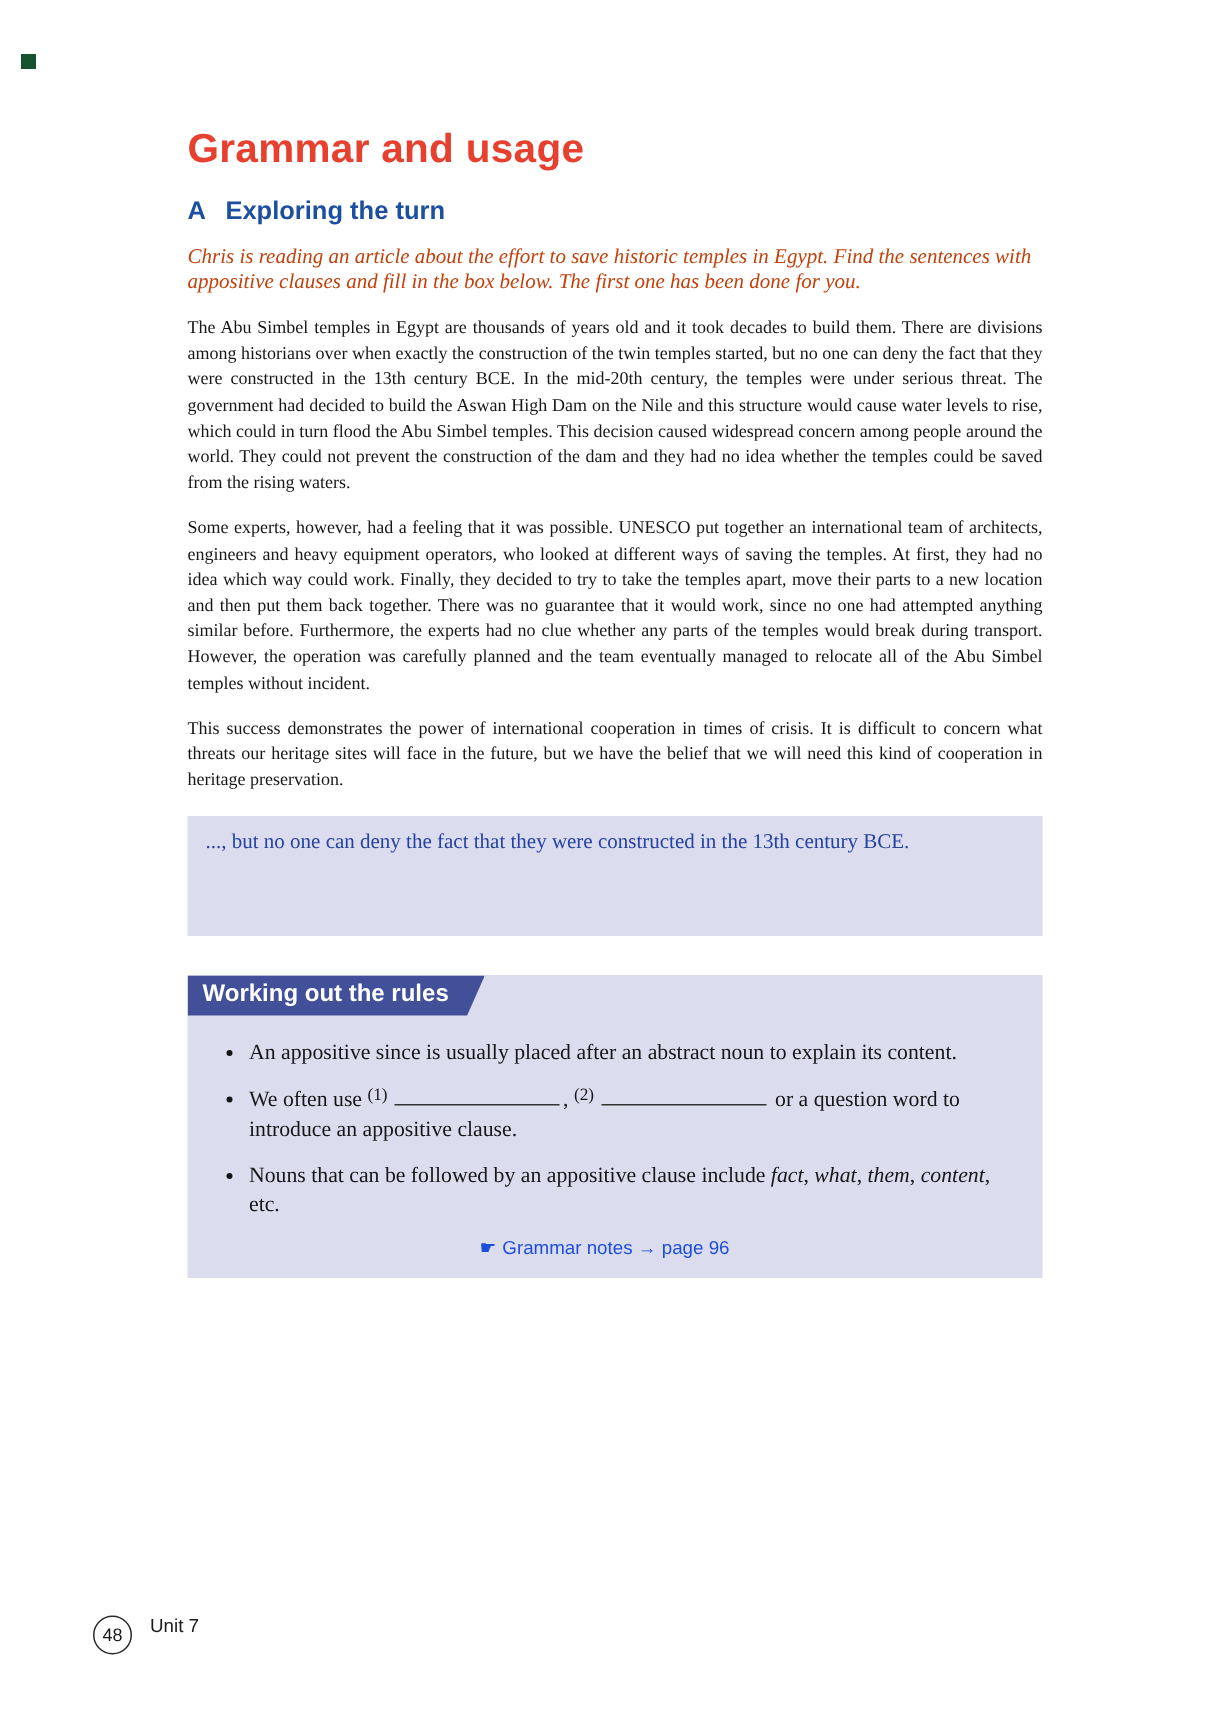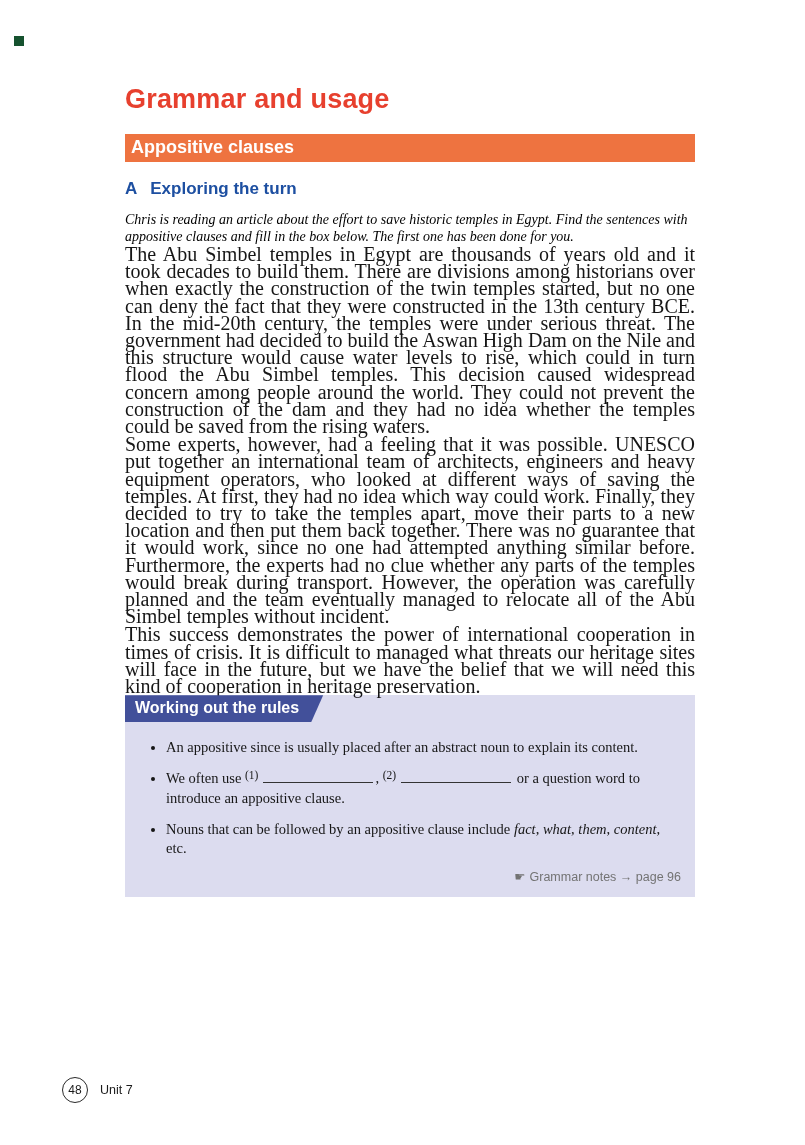--- a/index.html
+++ b/index.html
@@ -33,37 +33,38 @@
   .section-head {
     margin-top:17px;
     font-family:"Liberation Sans", sans-serif;
     font-weight:bold; font-size:17px; line-height:20px;
     color:#1d4fa1;
     display:flex; gap:13px; align-items:baseline;
   }
   .instructions {
     margin-top:13px;
     font-style:italic; font-size:14px; line-height:16.5px;
-    color:#000000;
+    color:#c2410c;
   }
   .para {
-    margin-top:1px;
-    font-size:20px; line-height:17.2px;
+    margin-top:13px;
+    font-size:12px; line-height:17.2px;
     text-align:justify;
     color:#161616;
   }
   .answer-box {
     margin-top:16px;
     background:#dcdcef;
     min-height:80px;
     padding:9px 12px;
     font-size:14px; line-height:17px;
     color:#2443a0;
   }
   .rules-box {
+    margin-top:26px;
     background:#dcdcef;
     padding:0 0 12px 0;
   }
   .rules-header {
     display:inline-block;
     background:#42509a; color:#ffffff;
     font-family:"Liberation Sans", sans-serif;
     font-weight:bold; font-size:16px; line-height:20px;
     padding:3px 24px 4px 10px;
     clip-path:polygon(0 0, 100% 0, calc(100% - 12px) 100%, 0 100%);
@@ -85,30 +86,30 @@
   .blank {
     display:inline-block;
     width:110px; height:13px;
     border-bottom:1px solid #333333;
     margin:0 2px 0 5px;
     vertical-align:baseline;
   }
   .ital { font-style:italic;text-align:center; }
   .note {
     margin-top:4px;
-    text-align:right;
+    text-align:center;
     padding-right:14px;
     font-family:"Liberation Sans", sans-serif;
     font-size:12.5px; line-height:15px;
-    color:#737373;
+    color:#1d4ed8;
   }
   .note-icon { margin-right:4px; }
   .footer {
     position:absolute; left:62px; top:1077px;
-    display:flex; align-items:center; gap:12px;
+    display:flex; align-items:flex-start; gap:12px;
     font-family:"Liberation Sans", sans-serif;
     font-size:12.5px; color:#1b1b1b;
   }
   .page-circle {
     width:26px; height:26px;
     border:1.4px solid #2a2a2a; border-radius:50%;
     display:flex; align-items:center; justify-content:center;
     font-size:12px;
   }
 </style>
@@ -116,33 +117,35 @@
 <body>
 
 <div class="page">
 
   <div class="corner-mark"></div>
 
   <div class="content">
 
     <h1 class="title">Grammar and usage</h1>
 
-    <div class="banner">Appositive clauses</div>
 
     <div class="section-head">
       <span>A</span>
       <span>Exploring the turn</span>
     </div>
 
     <p class="instructions">Chris is reading an article about the effort to save historic temples in Egypt. Find the sentences with appositive clauses and fill in the box below. The first one has been done for you.</p>
 
     <p class="para">The Abu Simbel temples in Egypt are thousands of years old and it took decades to build them. There are divisions among historians over when exactly the construction of the twin temples started, but no one can deny the fact that they were constructed in the 13th century BCE. In the mid-20th century, the temples were under serious threat. The government had decided to build the Aswan High Dam on the Nile and this structure would cause water levels to rise, which could in turn flood the Abu Simbel temples. This decision caused widespread concern among people around the world. They could not prevent the construction of the dam and they had no idea whether the temples could be saved from the rising waters.</p>
     <p class="para">Some experts, however, had a feeling that it was possible. UNESCO put together an international team of architects, engineers and heavy equipment operators, who looked at different ways of saving the temples. At first, they had no idea which way could work. Finally, they decided to try to take the temples apart, move their parts to a new location and then put them back together. There was no guarantee that it would work, since no one had attempted anything similar before. Furthermore, the experts had no clue whether any parts of the temples would break during transport. However, the operation was carefully planned and the team eventually managed to relocate all of the Abu Simbel temples without incident.</p>
-    <p class="para">This success demonstrates the power of international cooperation in times of crisis. It is difficult to managed what threats our heritage sites will face in the future, but we have the belief that we will need this kind of cooperation in heritage preservation.</p>
+    <p class="para">This success demonstrates the power of international cooperation in times of crisis. It is difficult to concern what threats our heritage sites will face in the future, but we have the belief that we will need this kind of cooperation in heritage preservation.</p>
 
+    <div class="answer-box">
+      <span>..., but no one can deny the fact that they were constructed in the 13th century BCE.</span>
+    </div>
 
     <div class="rules-box">
       <div class="rules-header">Working out the rules</div>
       <ul class="rules-list">
         <li><span>An appositive since is usually placed after an abstract noun to explain its content.</span></li>
         <li><span>We often use </span><span class="sup">(1)</span><span class="blank"></span><span>, </span><span class="sup">(2)</span><span class="blank"></span><span> or a question word to introduce an appositive clause.</span></li>
         <li><span>Nouns that can be followed by an appositive clause include </span><span class="ital">fact</span><span>, </span><span class="ital">what</span><span>, </span><span class="ital">them</span><span>, </span><span class="ital">content</span><span>, etc.</span></li>
       </ul>
       <div class="note">
         <span class="note-icon">☛</span><span>Grammar notes → page 96</span>

